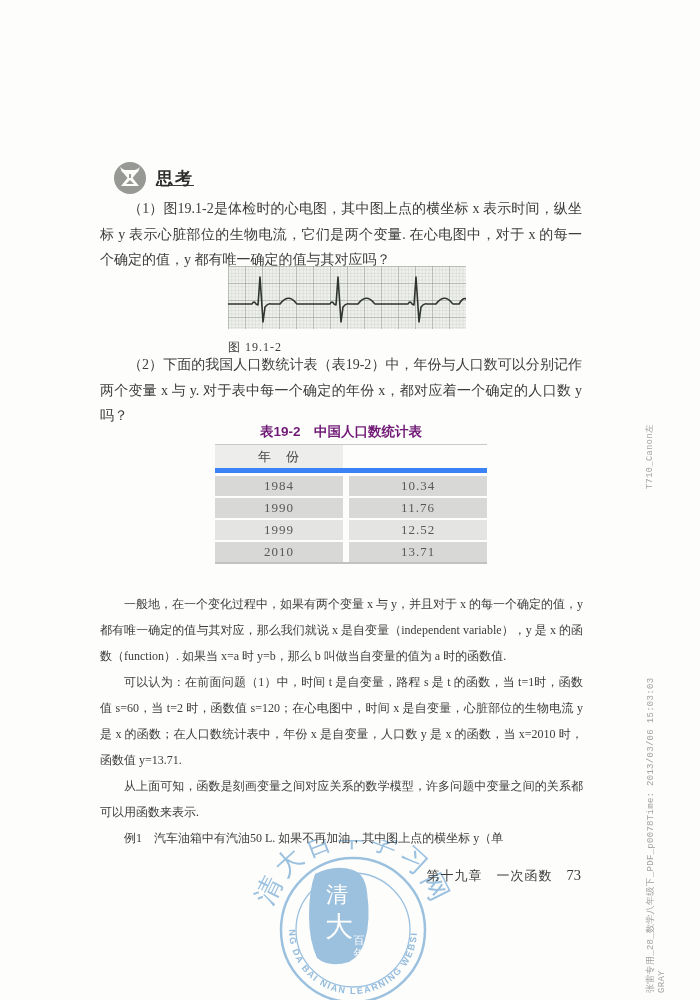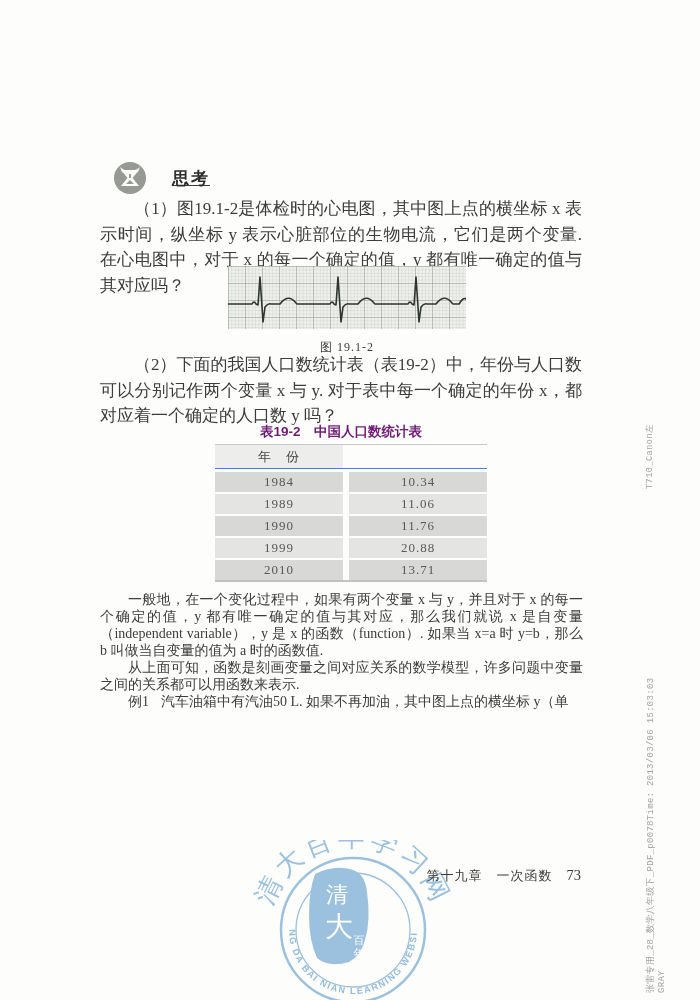--- a/index.html
+++ b/index.html
@@ -5,48 +5,48 @@
   html,body{margin:0;padding:0;}
   .page{
     position:relative;
     width:700px;height:1000px;
     background:#fdfdfc;
     overflow:hidden;
     font-family:"Liberation Serif","DejaVu Serif",serif;
     color:#3c3c3a;
   }
   
-  .think-row{position:absolute;left:112px;top:160px;display:flex;align-items:center;gap:24px;z-index:2;text-decoration:underline;}
+  .think-row{position:absolute;left:112px;top:160px;display:flex;align-items:center;gap:8px;z-index:2;text-decoration:underline;}
   .think-heading{font-family:"Liberation Sans","DejaVu Sans",sans-serif;font-weight:bold;font-size:17px;color:#2d2d2b;letter-spacing:2px;}
   
-  .para{position:absolute;left:100px;width:482px;font-size:17px;line-height:25.5px;text-align:justify;text-indent:2em;z-index:2;}
+  .para{position:absolute;left:100px;width:482px;font-size:14px;line-height:25.5px;text-align:justify;text-indent:2em;z-index:2;}
   .para-1{top:196px;}
   .para-2{top:352px;}
   
-  .ecg-figure{position:absolute;left:228px;top:266px;width:238px;text-align:center;z-index:2;}
+  .ecg-figure{position:absolute;left:228px;top:266px;width:238px;text-align:left;z-index:2;}
   .ecg-caption{font-size:12px;color:#3c3c3a;margin-top:6px;letter-spacing:1px;}
   
   .table-title{position:absolute;left:100px;top:423px;width:482px;text-align:center;font-family:"Liberation Sans","DejaVu Sans",sans-serif;font-weight:bold;font-size:13.5px;color:#701a75;z-index:2;}
   .pop-table{position:absolute;left:215px;top:444px;width:272px;font-size:13px;z-index:2;}
   .pt-row{display:flex;margin-bottom:2px;}
   .pt-cell{text-align:center;letter-spacing:1px;}
   .pt-cell.c1{width:128px;margin-right:6px;}
   .pt-cell.c2{width:138px;}
-  .pt-header{border-top:1px solid #c9c9c7;border-bottom:1px solid #3b82f6;margin-bottom:3px;}
+  .pt-header{border-top:1px solid #c9c9c7;border-bottom:5px solid #3b82f6;margin-bottom:3px;}
   .pt-header .pt-cell{background:#ededeb;color:#48484
 
 6;padding:3px 0 2px;}
   .pt-header .pt-cell{background:#ededeb;color:#484846;padding:3px 0 2px;}
   .pt-row.data .pt-cell{color:#58585б;}
   .pt-row.data .pt-cell{color:#585856;padding:2px 0;}
   .pt-row.shade-a .pt-cell{background:#d8d8d6;}
   .pt-row.shade-b .pt-cell{background:#e4e4e2;}
   .pt-row.last{border-bottom:2px solid #c2c2c0;align-items:flex-end;}
   
-  .body-text{position:absolute;left:100px;top:591px;width:483px;font-size:14px;line-height:17px;text-align:justify;z-index:2;}
+  .body-text{position:absolute;left:100px;top:591px;width:483px;font-size:12px;line-height:26px;text-align:justify;z-index:2;}
   .body-text p{margin:0;text-indent:2em;}
   .example-row{margin-top:21px;text-indent:2em;}
   .example-label{margin-right:12px;}
   
   .footer{position:absolute;left:100px;top:867px;width:481px;text-align:right;font-size:13px;color:#3a3a38;z-index:2;letter-spacing:1px;}
   .footer .page-num{font-size:14.5px;margin-left:14px;letter-spacing:0;}
   
   .vmark{position:absolute;font-family:"Liberation Mono","DejaVu Sans Mono",monospace;color:#a2a2a0;transform:rotate(-90deg);transform-origin:0 0;z-index:3;white-space:nowrap;}
   .vmark-top{left:644px;top:489px;width:74px;height:12px;font-size:8.5px;letter-spacing:0.5px;}
   .vmark-bottom{left:646px;top:993px;width:356px;height:22px;font-size:9px;letter-spacing:0.3px;line-height:10.5px;}
@@ -97,40 +97,37 @@
   <div class="table-title">表19-2　中国人口数统计表</div>
 
   <div class="pop-table">
     <div class="pt-row pt-header">
       <div class="pt-cell c1">年　份</div>
     </div>
     <div class="pt-row data shade-a">
       <div class="pt-cell c1">1984</div>
       <div class="pt-cell c2">10.34</div>
     </div>
-    <div class="pt-row data shade-b">
-      <div class="pt-cell c1">1989</div>
-      <div class="pt-cell c2">11.06</div>
-    </div>
     <div class="pt-row data shade-a">
       <div class="pt-cell c1">1990</div>
       <div class="pt-cell c2">11.76</div>
     </div>
     <div class="pt-row data shade-b">
       <div class="pt-cell c1">1999</div>
-      <div class="pt-cell c2">20.88</div>
+      <div class="pt-cell c2">12.52</div>
     </div>
     <div class="pt-row data shade-a last">
       <div class="pt-cell c1">2010</div>
       <div class="pt-cell c2">13.71</div>
     </div>
   </div>
 
   <div class="body-text">
     <p>一般地，在一个变化过程中，如果有两个变量 x 与 y，并且对于 x 的每一个确定的值，y 都有唯一确定的值与其对应，那么我们就说 x 是自变量（independent variable），y 是 x 的函数（function）. 如果当 x=a 时 y=b，那么 b 叫做当自变量的值为 a 时的函数值.</p>
+    <p>可以认为：在前面问题（1）中，时间 t 是自变量，路程 s 是 t 的函数，当 t=1时，函数值 s=60，当 t=2 时，函数值 s=120；在心电图中，时间 x 是自变量，心脏部位的生物电流 y 是 x 的函数；在人口数统计表中，年份 x 是自变量，人口数 y 是 x 的函数，当 x=2010 时，函数值 y=13.71.</p>
     <p>从上面可知，函数是刻画变量之间对应关系的数学模型，许多问题中变量之间的关系都可以用函数来表示.</p>
     <p class="example-row"><span class="example-label">例1</span><span>汽车油箱中有汽油50 L. 如果不再加油，其中图上点的横坐标 y（单</span></p>
   </div>
 
   <div class="footer">
     <span>第十九章　一次函数</span><span class="page-num">73</span>
   </div>
 
   <div class="vmark vmark-top">T710_Canon左</div>
   <div class="vmark vmark-bottom">

